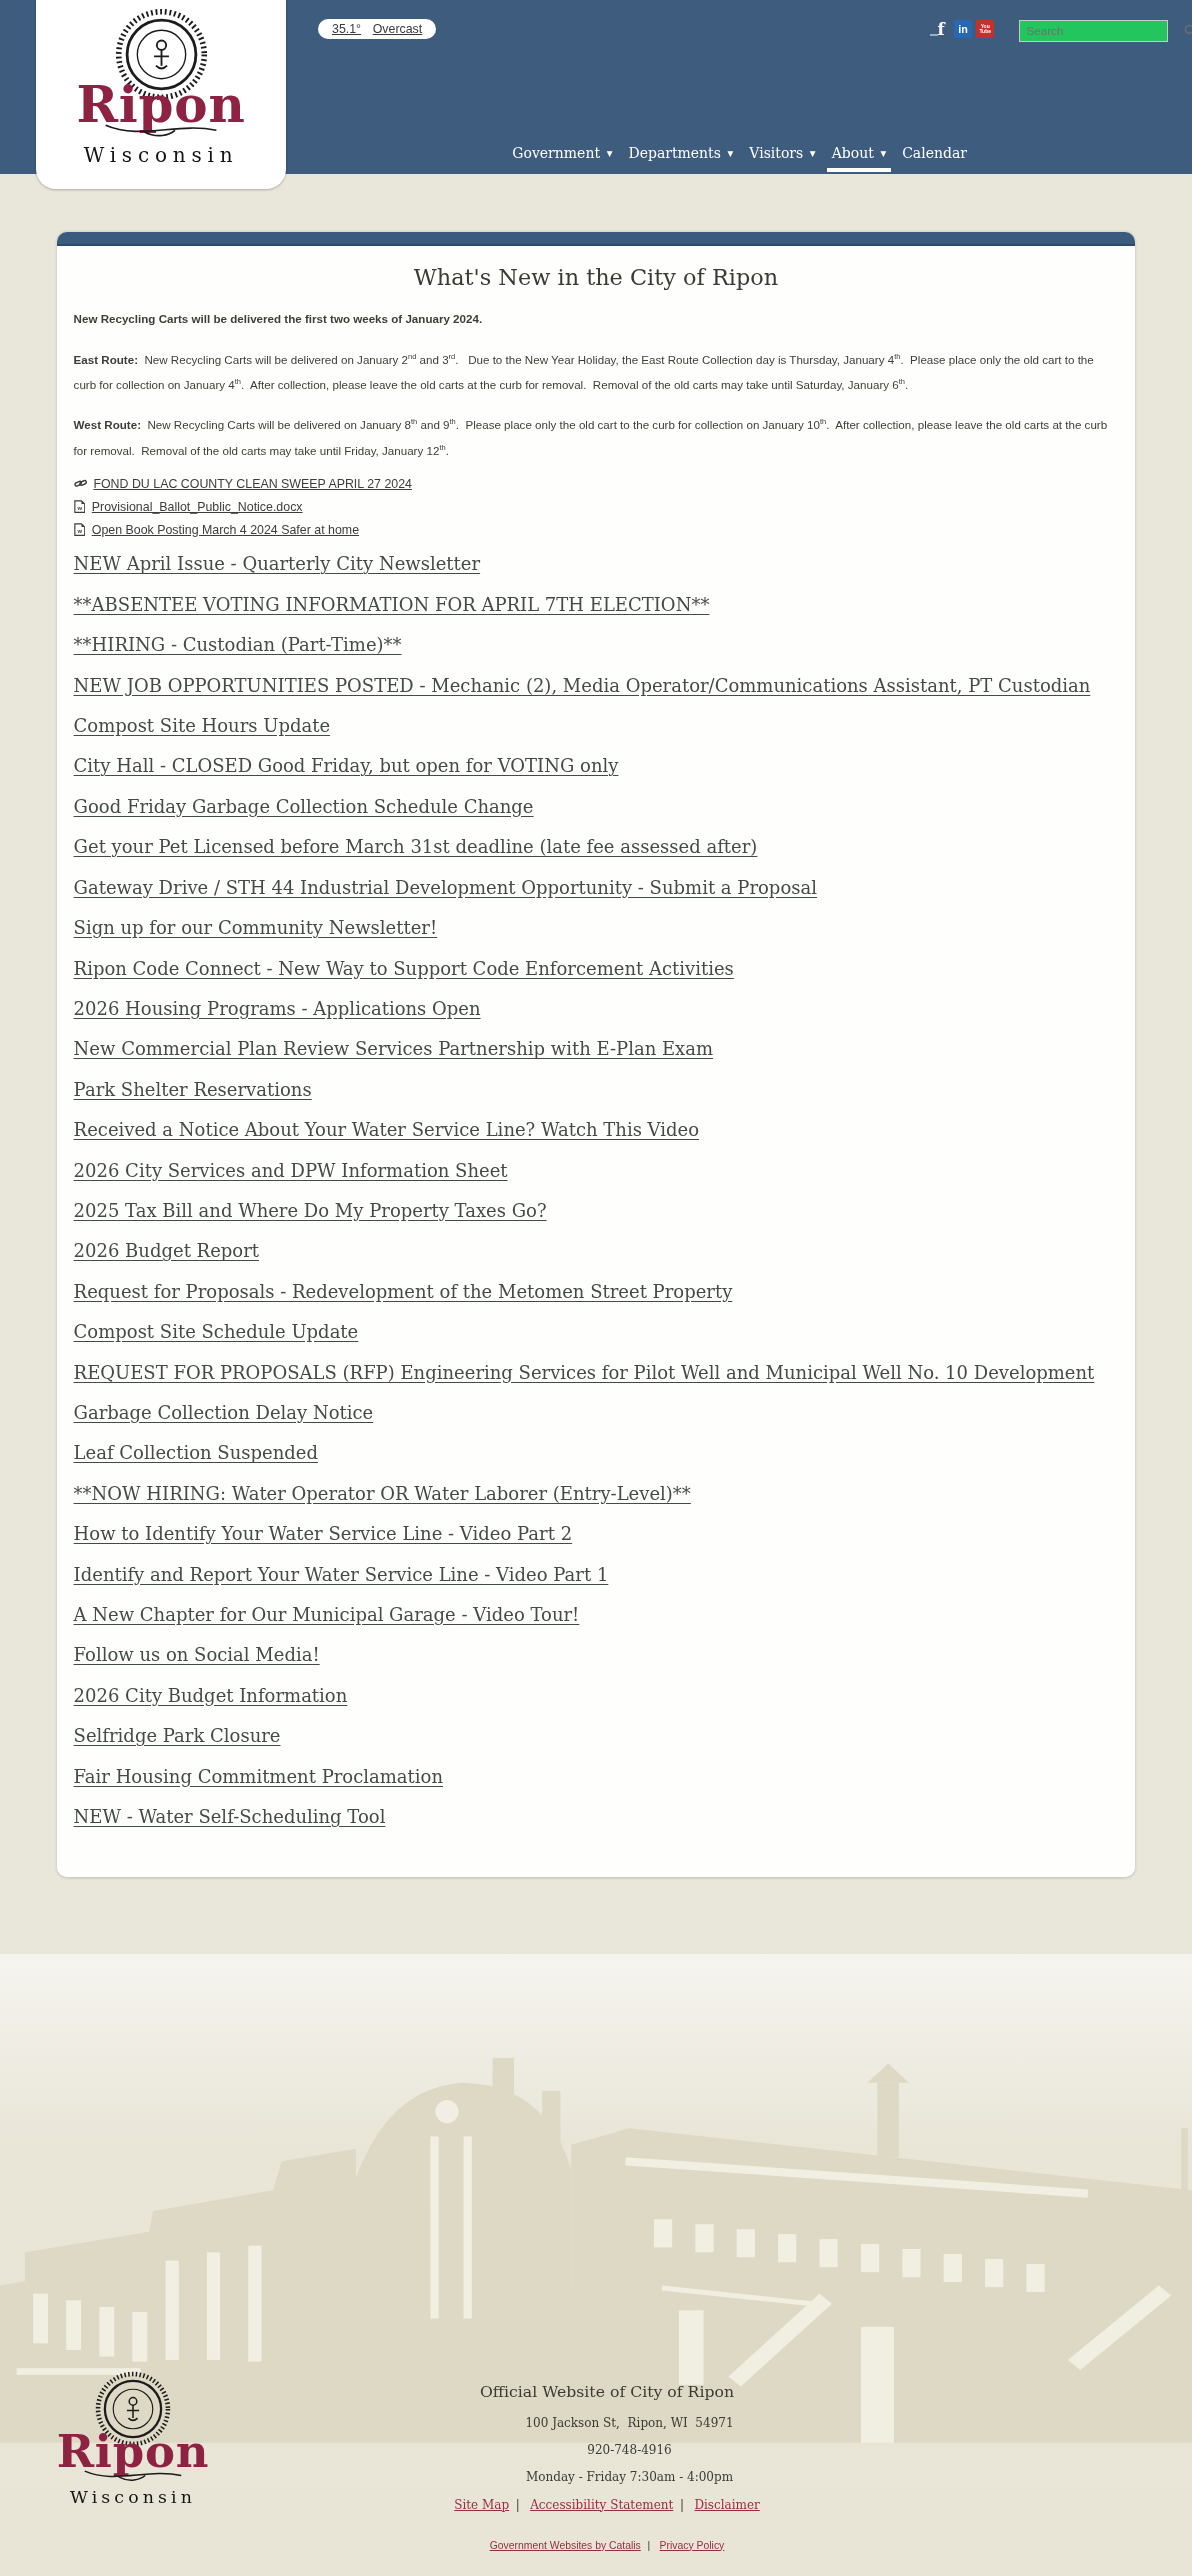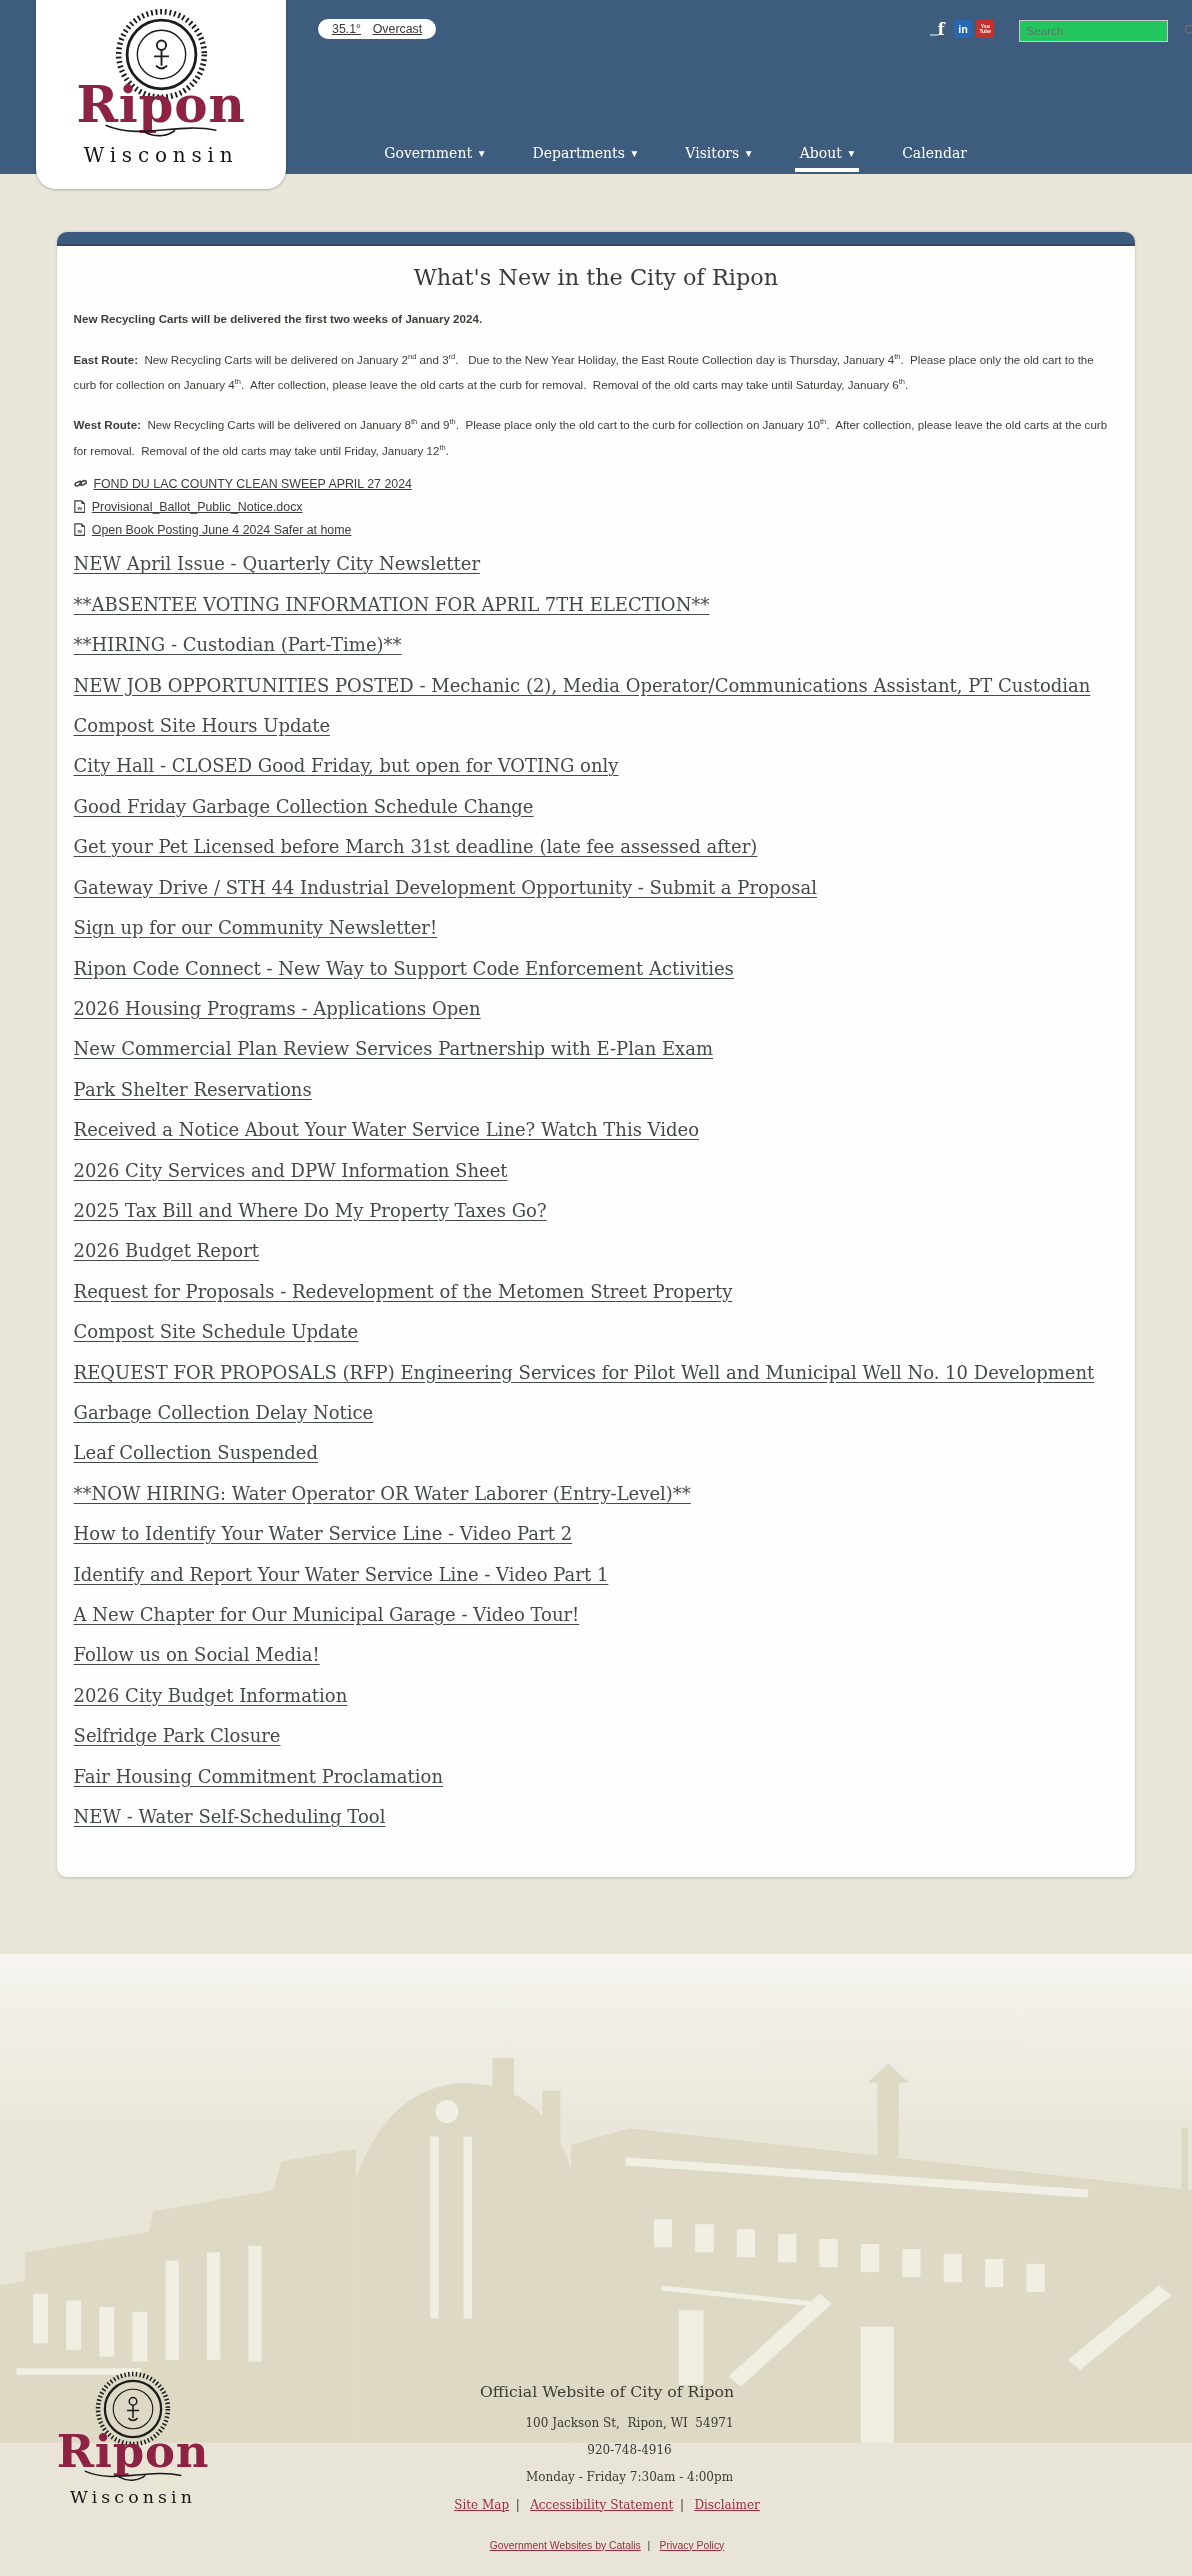--- a/index.html
+++ b/index.html
@@ -39,21 +39,21 @@
     position:absolute;left:1019px;top:20px;width:149px;height:21.5px;background:#22c55e;
     border:0.8px solid #c9c9c9;box-sizing:border-box;display:flex;align-items:center;
   }
   .search-box input{
     border:none;outline:none;flex:1;font-size:11.6px;color:#444;padding:0 3.3px 0 6.6px;
     font-family:"Liberation Sans",sans-serif;background:transparent;
   }
   .search-box input::placeholder{color:#6f6f6f;}
   .search-glass{margin-right:4.1px;cursor:pointer;display:flex;}
   .main-nav{
-    position:absolute;right:225px;bottom:13.2px;display:flex;gap:48px;align-items:baseline;
+    position:absolute;right:225px;bottom:13.2px;display:flex;gap:16px;align-items:baseline;
     font-family:"DejaVu Serif","Liberation Serif",serif;font-size:14px;color:#ffffff;
   }
   .nav-item{position:relative;cursor:pointer;white-space:nowrap;}
   .nav-item .caret{font-size:7.5px;margin-left:6.6px;vertical-align:1.7px;}
   .nav-item.active::after{
     content:"";position:absolute;left:-5px;right:-5px;bottom:-11.6px;height:4.1px;background:#ffffff;
   }
   
   .lower-bg{position:absolute;left:0;top:1954px;width:1192px;height:622px;
     background:linear-gradient(#f5f4ef 0%, #e9e6d8 30%, #e8e5d7 100%);z-index:0;}
@@ -245,21 +245,21 @@
           <a>Provisional_Ballot_Public_Notice.docx</a>
         </div>
 
         <div class="attach-row">
 
           <svg width="11.6" height="13.2" viewBox="0 0 14 16">
             <path d="M1 1 h8 l4 4 v10 h-12 z" fill="#fff" stroke="#3d3d3d" stroke-width="1.4"></path>
             <path d="M9 1 l4 4 h-4 z" fill="#3d3d3d"></path>
             <text x="7" y="12.5" font-size="7" font-family="Liberation Sans, sans-serif" font-weight="bold" fill="#3d3d3d" text-anchor="middle">w</text>
           </svg>
-          <a>Open Book Posting June 4 2024 Safer at home</a>
+          <a>Open Book Posting March 4 2024 Safer at home</a>
         </div>
       </div>
 
     <div class="news-list">
 
         <a class="news-link">NEW April Issue - Quarterly City Newsletter</a>
 
         <a class="news-link">**ABSENTEE VOTING INFORMATION FOR APRIL 7TH ELECTION**</a>
 
         <a class="news-link">**HIRING - Custodian (Part-Time)**</a>

